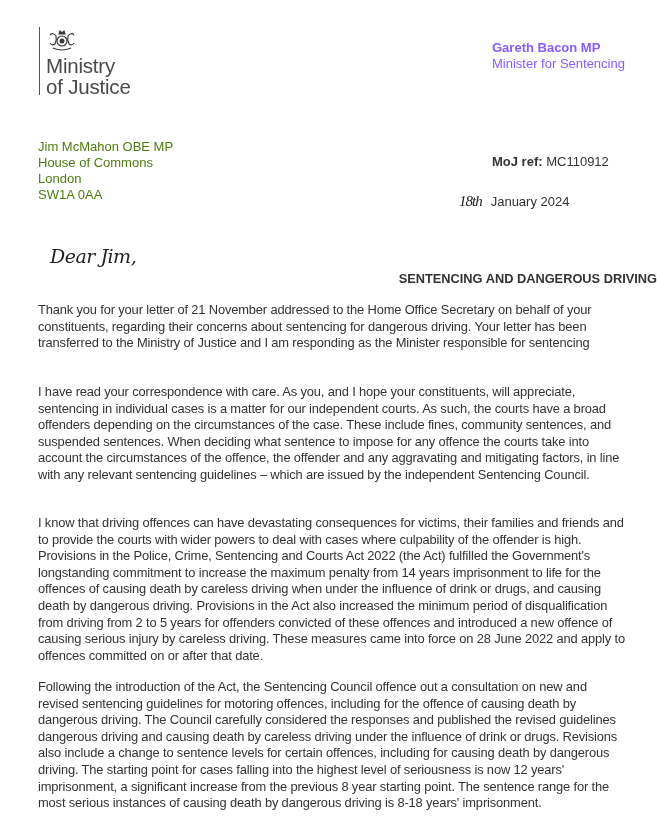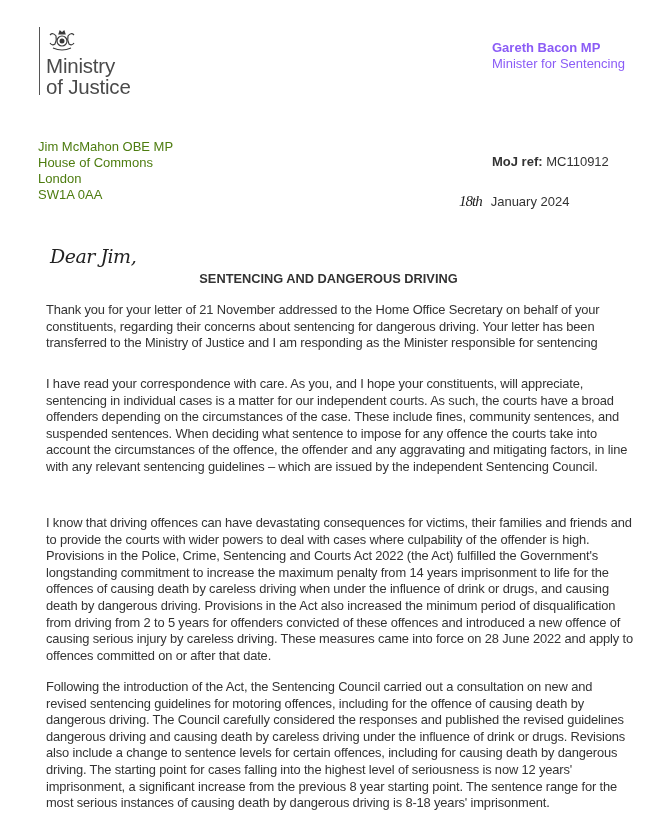--- a/index.html
+++ b/index.html
@@ -17,25 +17,25 @@
     .minister .name { font-weight: bold; }
     
     .address { left: 38px; top: 139px; font-size: 13px; line-height: 16px; color: #4d7c0f; }
     
     .ref { left: 492px; top: 154px; font-size: 13px; color: #333; }
     .ref b { font-weight: bold; }
     .date { left: 459px; top: 193px; font-size: 13px; color: #333; white-space: nowrap; }
     .date .hand { font-family: Liberation Serif, serif; font-style: italic; font-size: 15px; margin-right: 9px; letter-spacing: -1px; color: #222; }
     .salutation { left: 50px; top: 212px; font-family: "DejaVu Serif", serif; font-style: italic; font-size: 19px; color: #222; letter-spacing: -0.5px; margin-top: 33px; }
     
-    .heading { left: 0; width: 657px; top: 271px; text-align: center; font-weight: bold; font-size: 12.8px; color: #333; }
+    .heading { left: 0; width: 657px; top: 271px; text-align: right; font-weight: bold; font-size: 12.8px; color: #333; }
     
-    .para { left: 38px; width: 590px; font-size: 12.9px; line-height: 16.6px; color: #333; letter-spacing: -0.15px; margin-left: 8px; }
+    .para { left: 38px; width: 590px; font-size: 12.9px; line-height: 16.6px; color: #333; letter-spacing: -0.15px; }
     .p1 { top: 302px; }
-    .p2 { top: 376px; }
+    .p2 { top: 384px; }
     .p3 { top: 515px; }
     .p4 { top: 679px; }
     .para span.line { display: block; white-space: nowrap; }
   </style>
 </head>
 <body>
 
 <div class="abs logo-rule"></div>
 <div class="abs crest">
   <svg width="30" height="26" viewBox="0 0 30 26">
@@ -100,21 +100,21 @@
   <span class="line">Provisions in the Police, Crime, Sentencing and Courts Act 2022 (the Act) fulfilled the Government's</span>
   <span class="line">longstanding commitment to increase the maximum penalty from 14 years imprisonment to life for the</span>
   <span class="line">offences of causing death by careless driving when under the influence of drink or drugs, and causing</span>
   <span class="line">death by dangerous driving. Provisions in the Act also increased the minimum period of disqualification</span>
   <span class="line">from driving from 2 to 5 years for offenders convicted of these offences and introduced a new offence of</span>
   <span class="line">causing serious injury by careless driving. These measures came into force on 28 June 2022 and apply to</span>
   <span class="line">offences committed on or after that date.</span>
 </div>
 
 <div class="abs para p4">
-  <span class="line">Following the introduction of the Act, the Sentencing Council carried out a consultation on new and</span>
+  <span class="line">Following the introduction of the Act, the Sentencing Council offence out a consultation on new and</span>
   <span class="line">revised sentencing guidelines for motoring offences, including for the offence of causing death by</span>
   <span class="line">dangerous driving. The Council carefully considered the responses and published the revised guidelines</span>
   <span class="line">dangerous driving and causing death by careless driving under the influence of drink or drugs. Revisions</span>
   <span class="line">also include a change to sentence levels for certain offences, including for causing death by dangerous</span>
   <span class="line">driving. The starting point for cases falling into the highest level of seriousness is now 12 years'</span>
   <span class="line">imprisonment, a significant increase from the previous 8 year starting point. The sentence range for the</span>
   <span class="line">most serious instances of causing death by dangerous driving is 8-18 years' imprisonment.</span>
 </div>
 
 </body></html>

